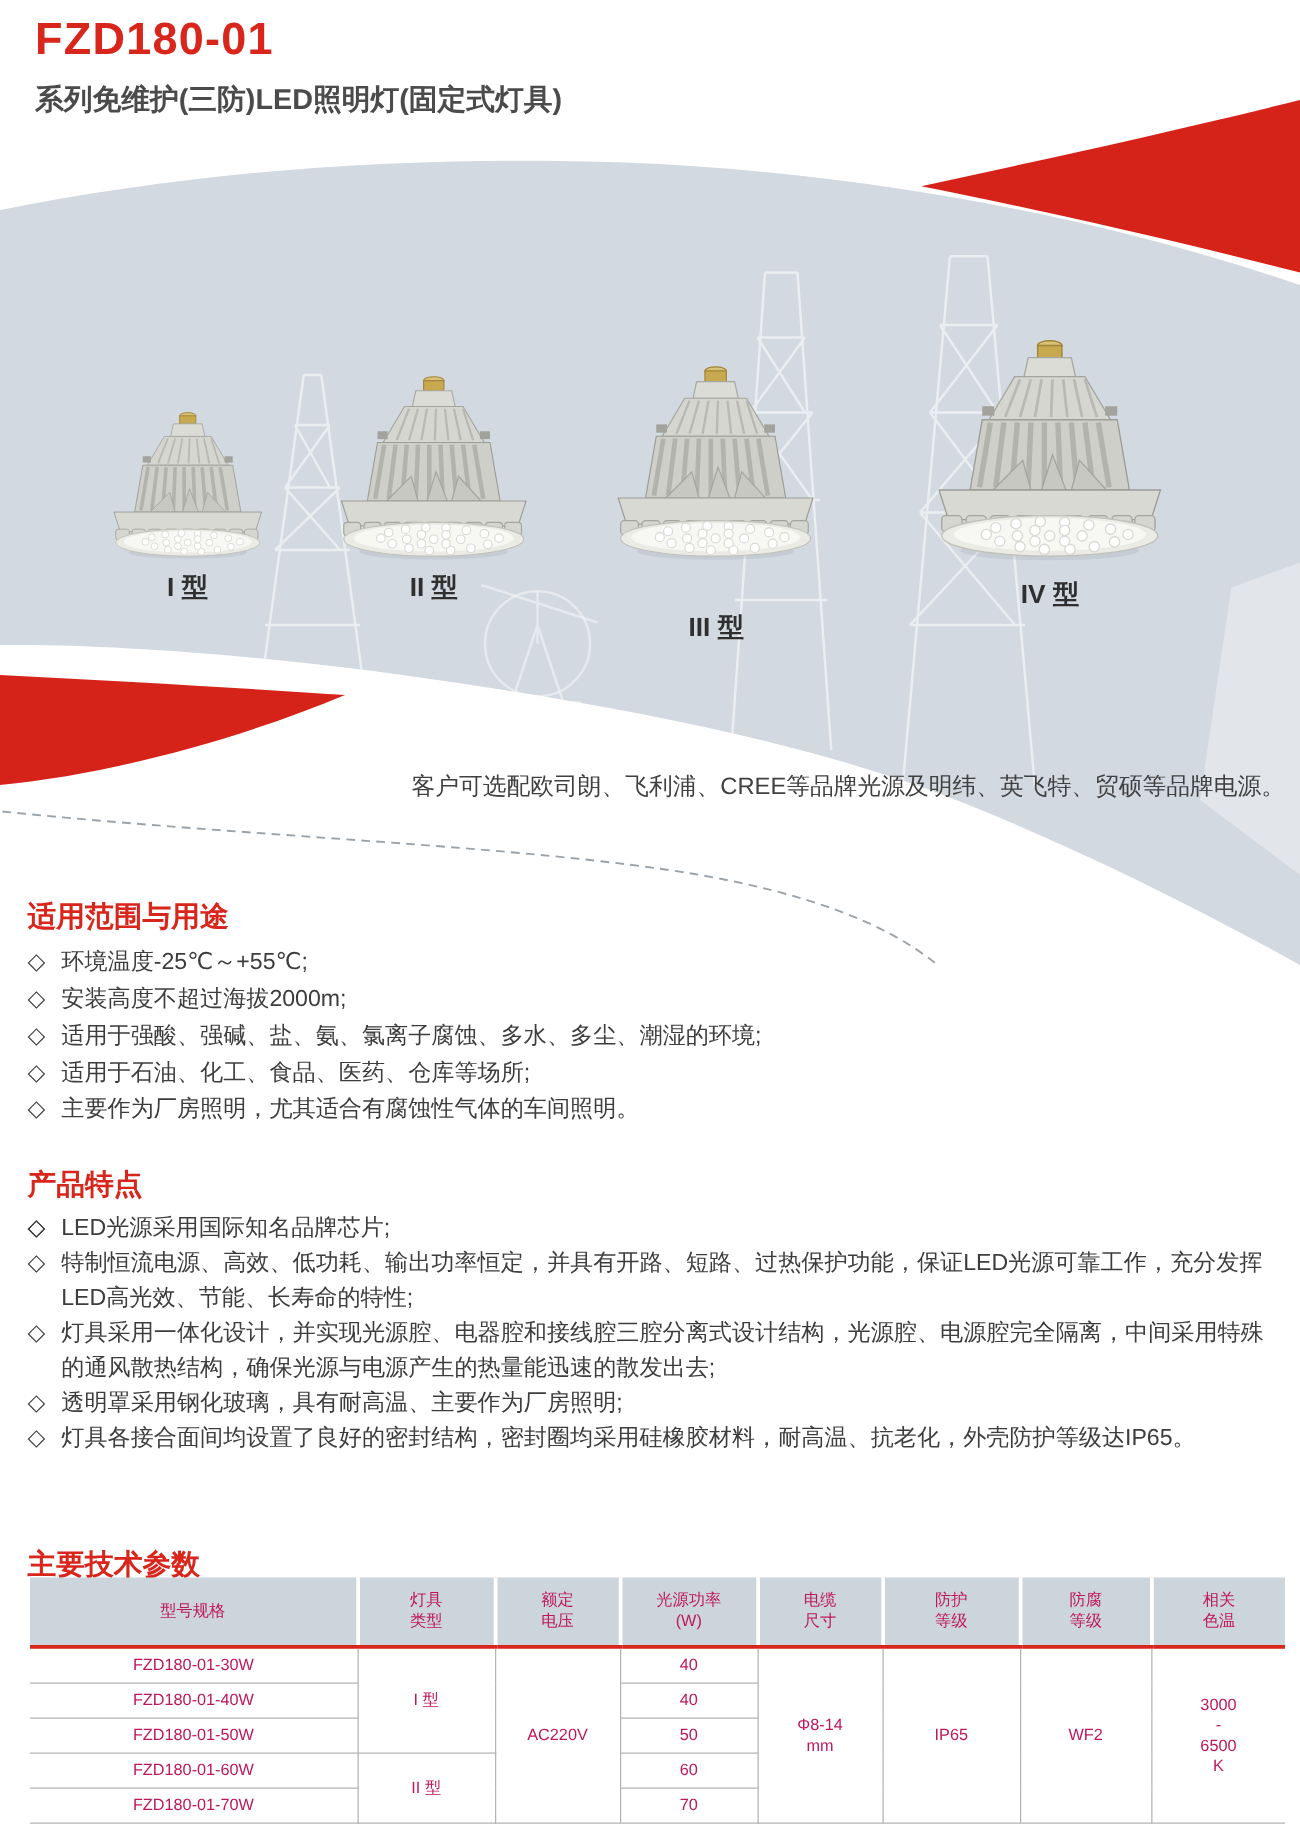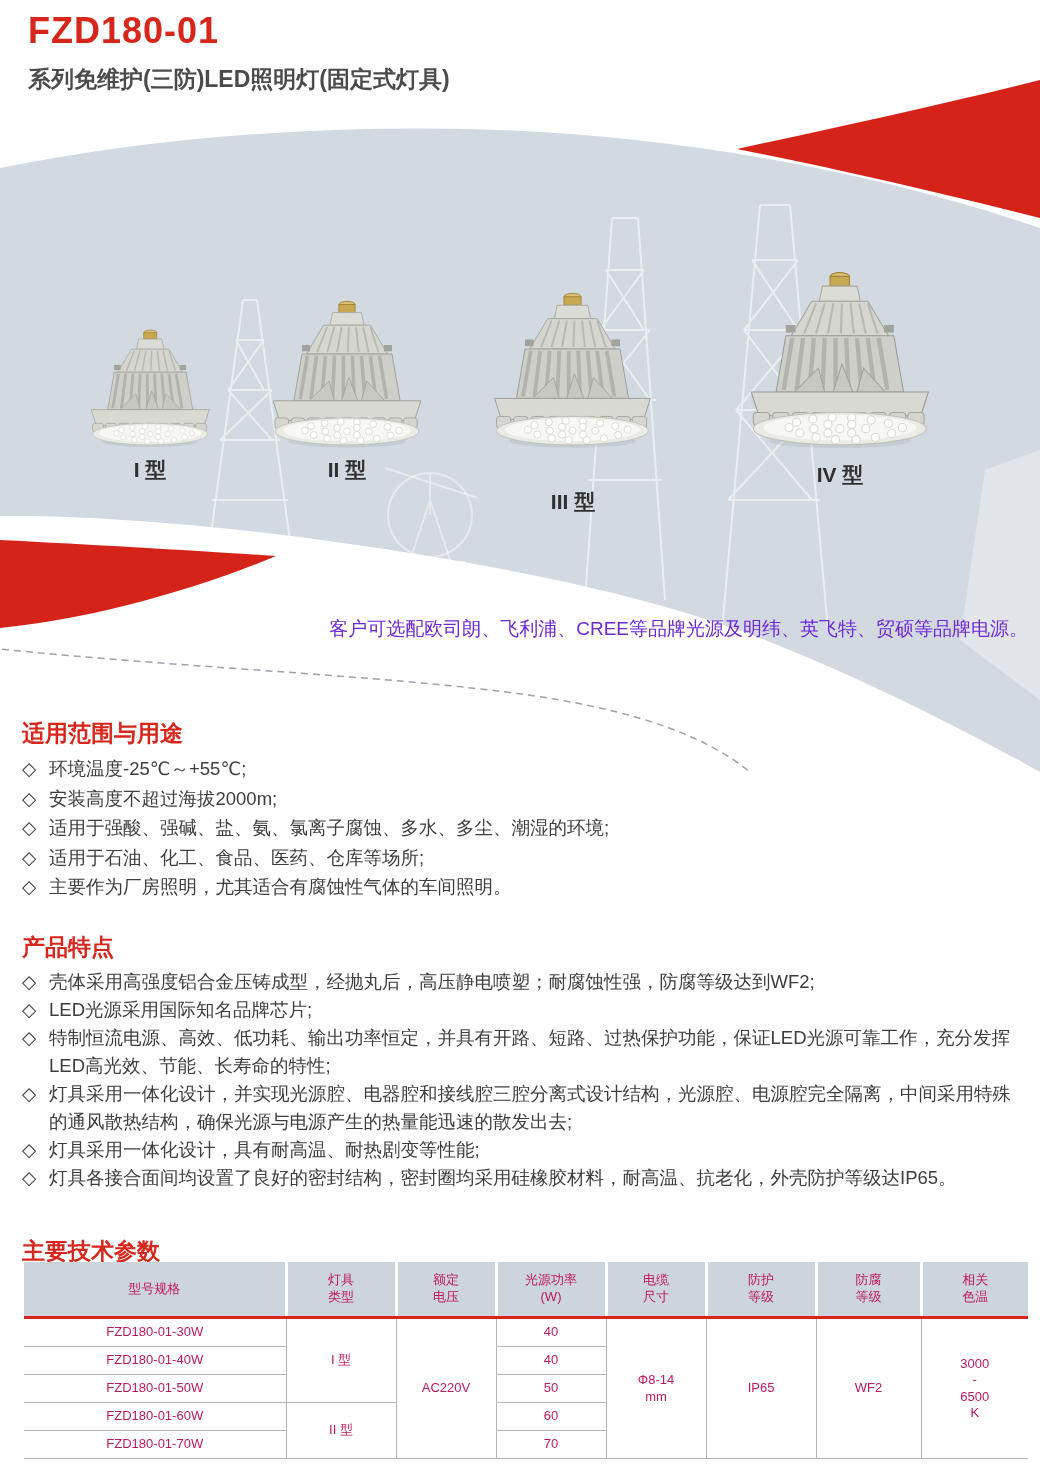--- a/index.html
+++ b/index.html
@@ -6,21 +6,21 @@
   .page{position:relative;width:1040px;height:1474px;background:#fff;overflow:hidden;
         font-family:"Liberation Sans","DejaVu Sans",sans-serif;color:#3d3d3d;}
   .banner-svg{position:absolute;top:0;left:0;z-index:0;}
   .page-title{position:absolute;top:10px;left:28px;z-index:2;font-size:36px;font-weight:bold;
               color:#d8261c;letter-spacing:1px;}
   .page-subtitle{position:absolute;top:64px;left:28px;z-index:2;font-size:23px;font-weight:bold;
               color:#4b4b4b;}
   .lamp-label{position:absolute;z-index:2;transform:translateX(-50%);font-size:21px;
               font-weight:bold;color:#2f2f2f;white-space:nowrap;}
   .brand-note{position:absolute;top:616px;left:0;right:12px;z-index:2;text-align:right;
-              font-size:19px;color:#6d28d9;}
+              font-size:19px;color:#404040;}
   .sec-h{position:absolute;left:22px;z-index:2;margin:0;font-size:23px;font-weight:bold;color:#d8261c;}
   .blist{position:absolute;left:22px;width:1002px;z-index:2;margin:0;padding:0;list-style:none;
          font-size:18.5px;color:#3d3d3d;}
   .blist li{position:relative;padding-left:27px;margin:0;}
   .blist .dm{position:absolute;left:0;top:0;}
   .u-list{line-height:29.5px;}
   .f-list{line-height:28px;}
   table.spec{position:absolute;top:1262px;left:24px;z-index:2;width:1004px;border-collapse:collapse;
              table-layout:fixed;font-size:13px;color:#be185d;}
   table.spec thead th{background:#ccd4dc;font-weight:normal;height:50px;vertical-align:middle;
@@ -133,25 +133,25 @@
   <ul class="blist u-list" style="top:754px;">
     <li><span class="dm">◇</span><span>环境温度-25℃～+55℃;</span></li>
     <li><span class="dm">◇</span><span>安装高度不超过海拔2000m;</span></li>
     <li><span class="dm">◇</span><span>适用于强酸、强碱、盐、氨、氯离子腐蚀、多水、多尘、潮湿的环境;</span></li>
     <li><span class="dm">◇</span><span>适用于石油、化工、食品、医药、仓库等场所;</span></li>
     <li><span class="dm">◇</span><span>主要作为厂房照明，尤其适合有腐蚀性气体的车间照明。</span></li>
   </ul>
 
   <h2 class="sec-h" style="top:932px;">产品特点</h2>
   <ul class="blist f-list" style="top:968px;">
-    <li><span class="dm">◇</span><span>壳体采用高强度铝合金压铸成型，经抛丸后，高压静电喷塑；耐腐蚀性强，防腐等级达到WF2;</span></li>
+    <li><span class="dm">◇</span></li>
     <li><span class="dm">◇</span><span>LED光源采用国际知名品牌芯片;</span></li>
     <li><span class="dm">◇</span><span>特制恒流电源、高效、低功耗、输出功率恒定，并具有开路、短路、过热保护功能，保证LED光源可靠工作，充分发挥LED高光效、节能、长寿命的特性;</span></li>
     <li><span class="dm">◇</span><span>灯具采用一体化设计，并实现光源腔、电器腔和接线腔三腔分离式设计结构，光源腔、电源腔完全隔离，中间采用特殊的通风散热结构，确保光源与电源产生的热量能迅速的散发出去;</span></li>
-    <li><span class="dm">◇</span><span>灯具采用一体化设计，具有耐高温、耐热剧变等性能;</span></li>
+    <li><span class="dm">◇</span><span>透明罩采用钢化玻璃，具有耐高温、主要作为厂房照明;</span></li>
     <li><span class="dm">◇</span><span>灯具各接合面间均设置了良好的密封结构，密封圈均采用硅橡胶材料，耐高温、抗老化，外壳防护等级达IP65。</span></li>
   </ul>
 
   <h2 class="sec-h" style="top:1236px;">主要技术参数</h2>
 
   <table class="spec">
     <colgroup>
       <col style="width:262px">
         <col style="width:110px">
         <col style="width:100px">

